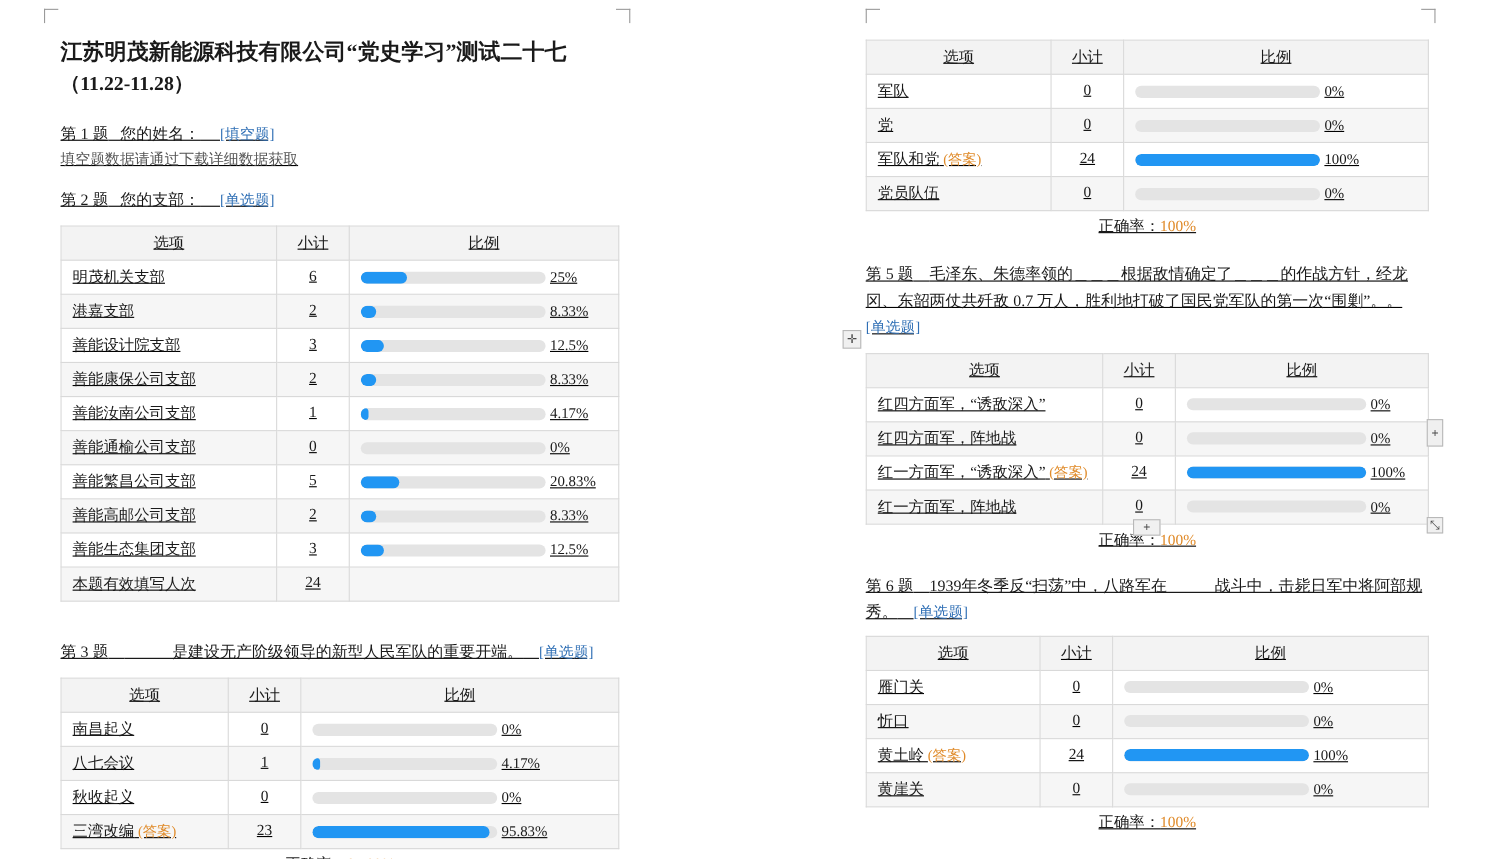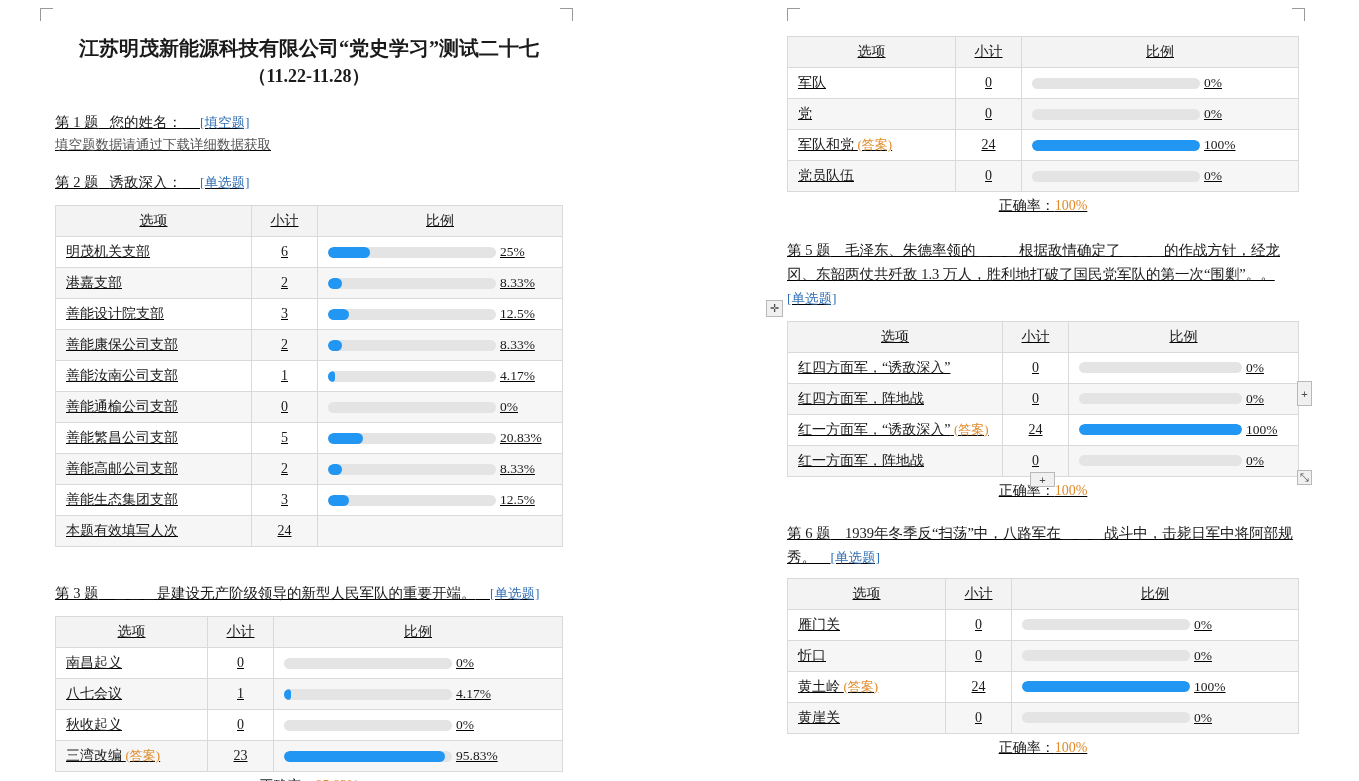--- a/index.html
+++ b/index.html
@@ -42,21 +42,21 @@
     background: transparent;
     border-color: #9a9a9a;
     border-style: solid;
     width: 12px;
     height: 12px;
   }
   .crop.tl { border-width: 1px 0 0 1px; }
   .crop.tr { border-width: 1px 1px 0 0; }
 
   .doc-title {
-    text-align: center;
+    text-align: left;
     font-family: "Liberation Serif", serif;
     font-weight: bold;
     font-size: 20px;
     color: #1a1a1a;
     line-height: 1.45;
     margin: 0;
     padding-top: 34px;
   }
   .doc-title .l2 { font-size: 18px; display: block; }
 
@@ -188,21 +188,21 @@
             &nbsp;&nbsp;&nbsp;
             <span class="qtype">[填空题]</span>
           </p>
           <p class="note">填空题数据请通过下载详细数据获取</p>
         </div>
 
         <div class="sectionbox" style="margin-top:16px;">
           <p class="q">
             <span>第 2 题</span>
             &nbsp;
-            <span>诱敌深入：</span>
+            <span>您的支部：</span>
             &nbsp;&nbsp;&nbsp;
             <span class="qtype">[单选题]</span>
           </p>
           <table class="tbl" style="margin-top:10px;">
             <colgroup>
                 <col style="width:196px">
                 <col style="width:66px">
                 <col>
               </colgroup>
             <thead>
@@ -493,21 +493,21 @@
           </table>
           <p class="correct">
             <span>正确率：</span><span class="val">100%</span>
           </p>
         </div>
 
         <div class="sectionbox" style="margin-top:24px;">
           <p class="q">
             <span>第 5 题</span>
             &nbsp;&nbsp;
-            <span>毛泽东、朱德率领的＿＿＿根据敌情确定了＿＿＿的作战方针，经龙冈、东韶两仗共歼敌 1.3 万人，胜利地打破了国民党军队的第一次“围剿”。。</span>
+            <span>毛泽东、朱德率领的＿＿＿根据敌情确定了＿＿＿的作战方针，经龙冈、东韶两仗共歼敌 0.7 万人，胜利地打破了国民党军队的第一次“围剿”。。</span>
             <br>
             <span class="qtype">[单选题]</span>
           </p>
           <table class="tbl" style="margin-top:10px;">
             <colgroup>
                 <col style="width:215px">
                 <col style="width:66px">
                 <col>
               </colgroup>
             <thead>

